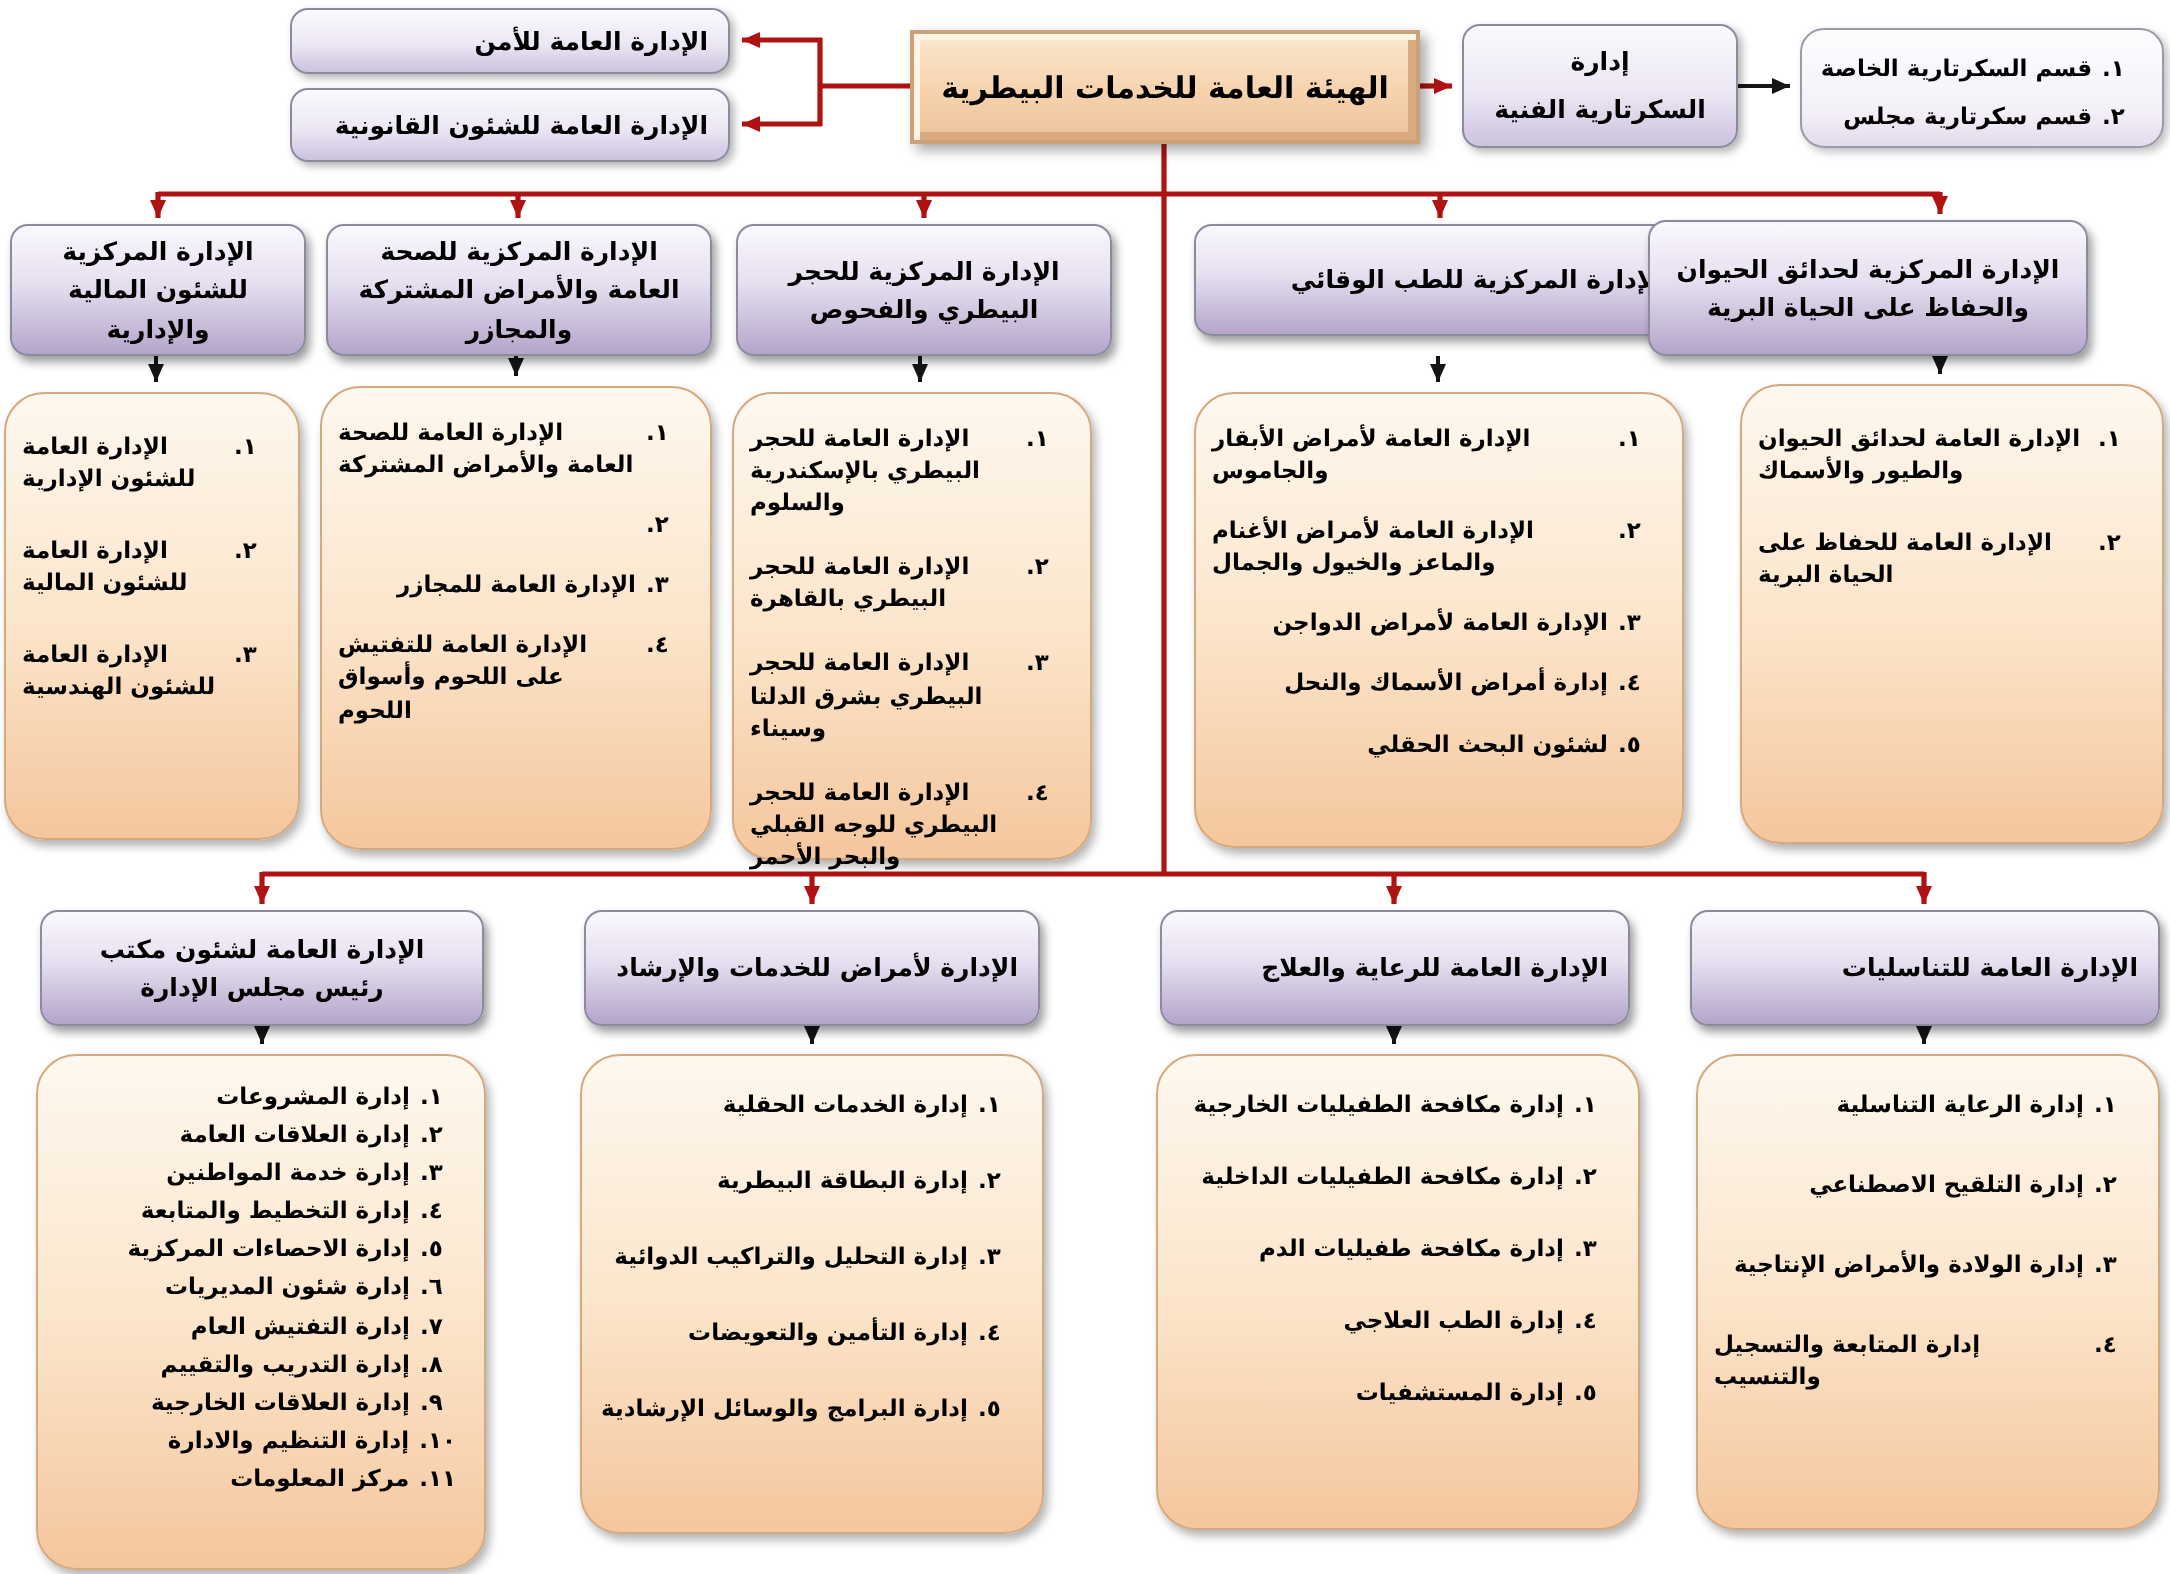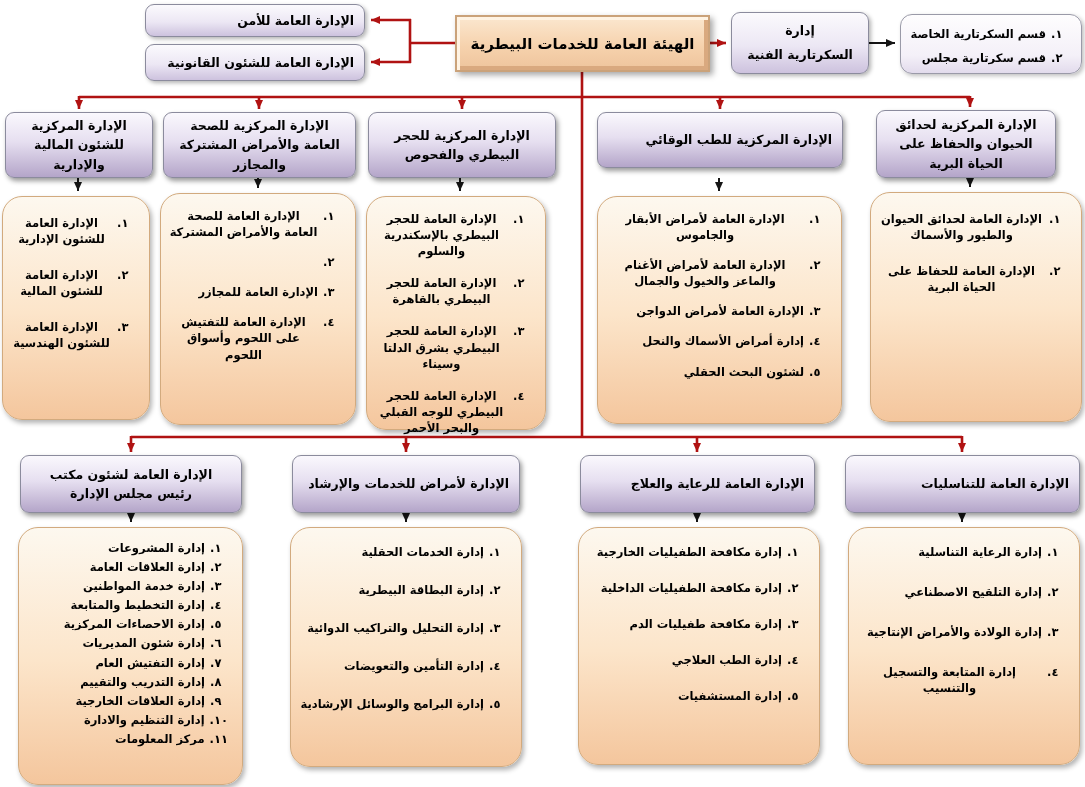--- a/index.html
+++ b/index.html
@@ -46,21 +46,21 @@
     border:1px solid #d2aa7e;border-radius:20px;
     box-shadow:2px 3px 5px rgba(0,0,0,.3);
   }
   .list{
     display:flex;flex-direction:column;
     padding:14px 14px 8px 8px;box-sizing:border-box;
     font-weight:bold;font-size:11.5px;line-height:1.4;
   }
   .item{display:flex;gap:5px;align-items:flex-start;}
   .item .num{flex:0 0 auto;min-width:18px;text-align:left;}
-  .item .txt{text-align:center;}
+  .item .txt{text-align:left;}
 </style>
 </head>
 <body>
 
 <div class="stage">
 
   <svg class="wires" width="1085" height="787" viewBox="0 0 1085 787">
     <defs>
       <marker id="ar" markerUnits="userSpaceOnUse" markerWidth="12" markerHeight="10" refX="9" refY="4" orient="auto">
         <path d="M0,0 L9,4 L0,8 Z" fill="#b01212"></path>
@@ -137,21 +137,21 @@
   </div>
   <div class="box hdr" style="left:163px;top:112px;width:193px;height:66px" dir="rtl">
     <span>الإدارة المركزية للصحة العامة والأمراض المشتركة والمجازر</span>
   </div>
   <div class="box hdr" style="left:368px;top:112px;width:188px;height:66px" dir="rtl">
     <span>الإدارة المركزية للحجر البيطري والفحوص</span>
   </div>
   <div class="box hdr" style="left:597px;top:112px;width:246px;height:56px" dir="rtl">
     <span>الإدارة المركزية للطب الوقائي</span>
   </div>
-  <div class="box hdr" style="left:876px;top:110px;width:180px;height:68px" dir="rtl">
+  <div class="box hdr" style="left:824px;top:110px;width:220px;height:68px" dir="rtl">
     <span>الإدارة المركزية لحدائق الحيوان والحفاظ على الحياة البرية</span>
   </div>
 
   <div class="box plist list" style="left:2px;top:196px;width:148px;height:224px;gap:20px;padding-top:18px" dir="rtl">
       <div class="item">
         <span class="num">١.</span>
         <span class="txt">الإدارة العامة للشئون الإدارية</span>
       </div>
       <div class="item">
         <span class="num">٢.</span>

